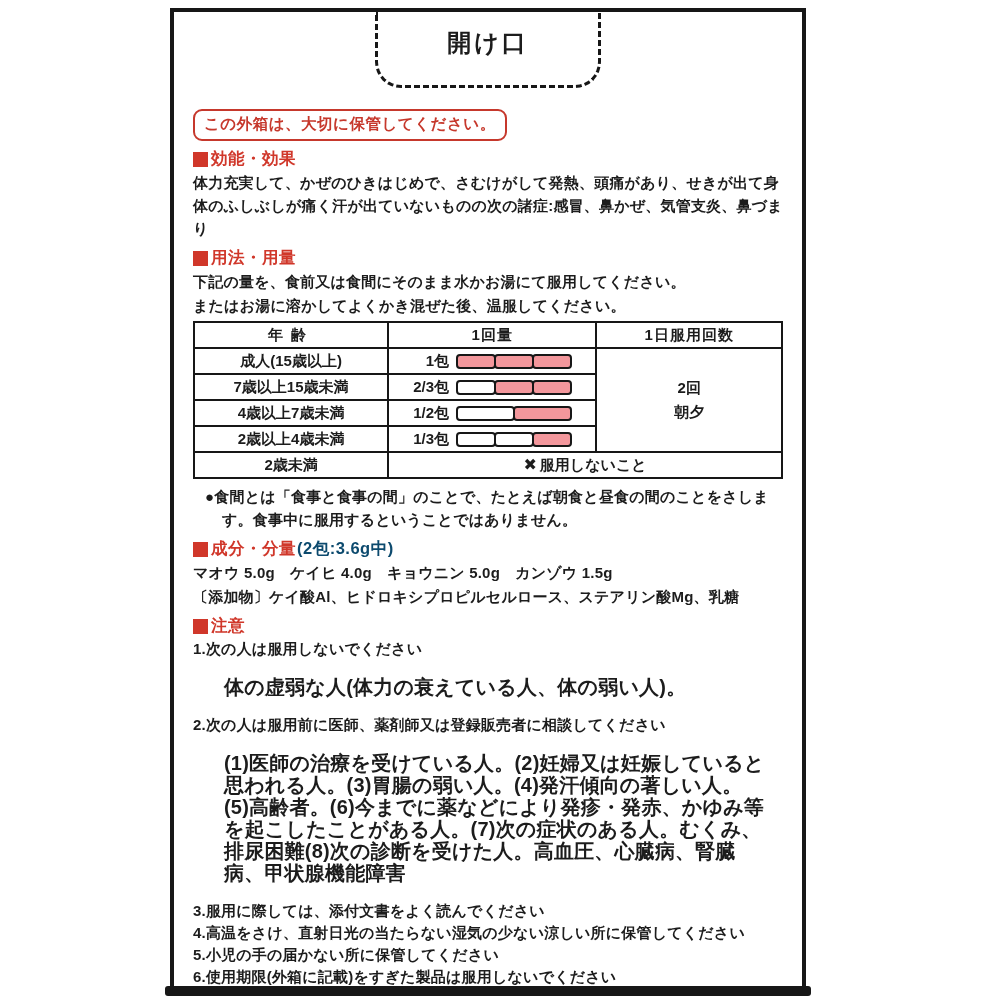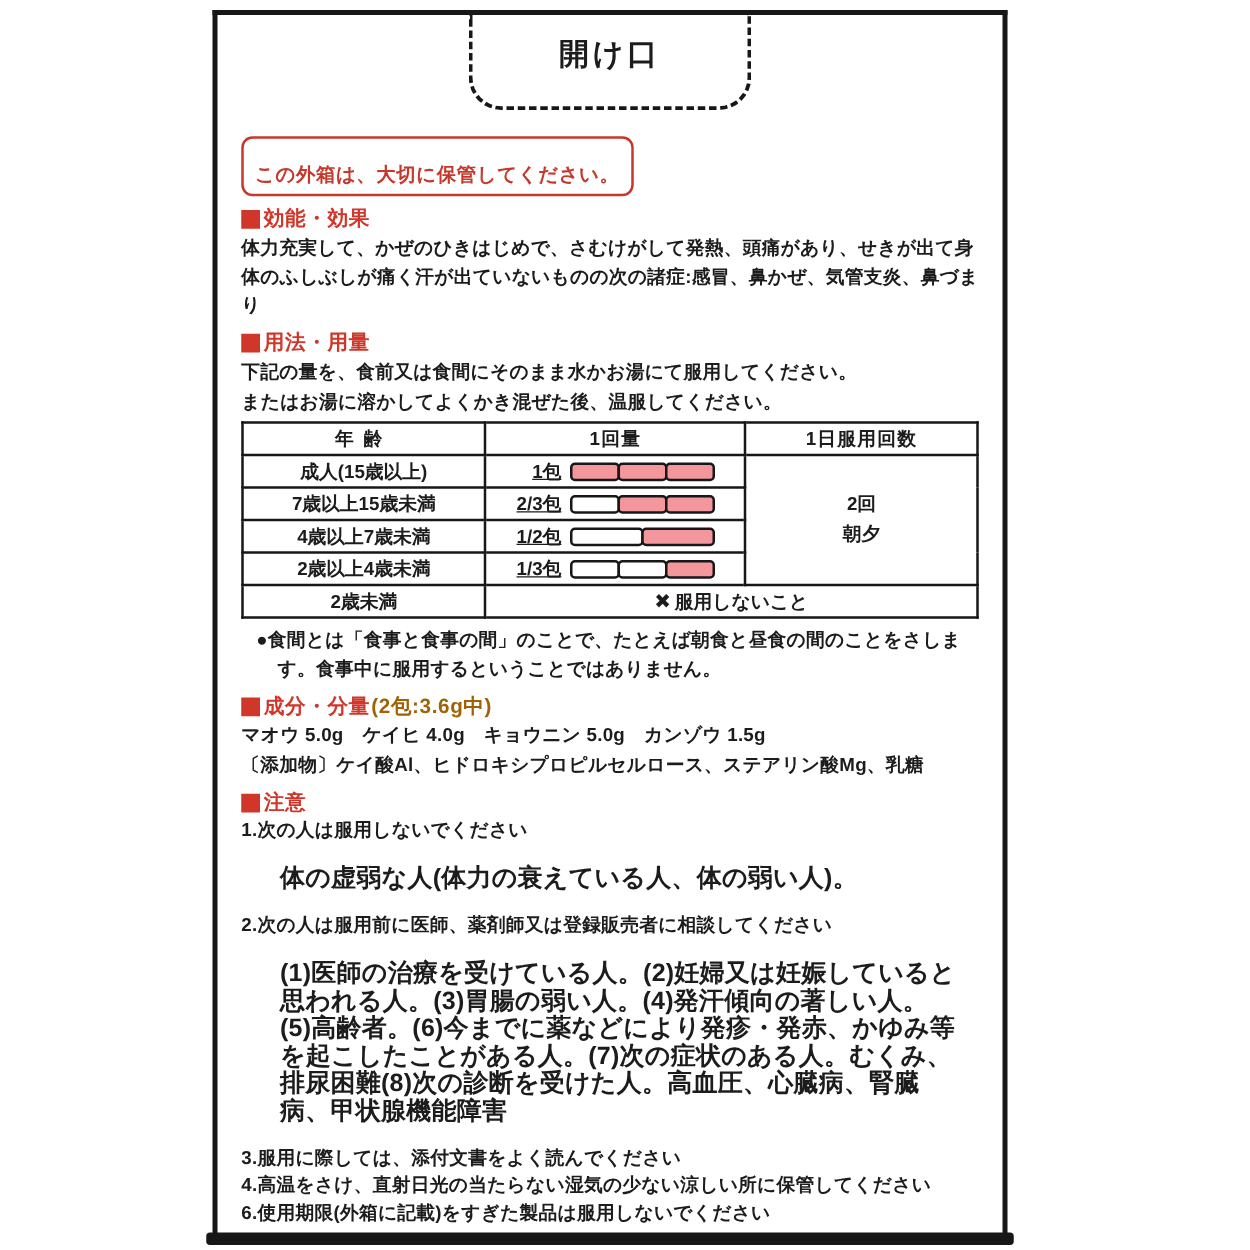--- a/index.html
+++ b/index.html
@@ -26,48 +26,48 @@
   }
   .flap-label {
     text-align:center; font-size:24px; font-weight:bold;
     letter-spacing:3px; padding-top:15px;
   }
   
   .keep-notice {
     display:inline-block; margin-top:21px;
     border:2.5px solid #c6382c; border-radius:9px;
     color:#c6382c; font-size:15.5px; font-weight:bold;
-    padding:19px 9px 4px; letter-spacing:0.5px;
+    padding:3px 9px 4px; letter-spacing:0.5px;
   }
   
   .sec-head {
     display:flex; align-items:center; margin:7px 0 1px;
     color:#d0372a; font-size:16.5px; font-weight:bold; letter-spacing:0.5px;
   }
   .sq { width:15px; height:15px; background:#d0372a; margin-right:3px; flex:none; }
-  .head-suffix { color:#a16207; margin-left:1px; }
+  .head-suffix { color:#0c4a6e; margin-left:1px; }
   
   .body-text {
     margin:1px 0 0; font-size:15px; font-weight:bold; line-height:23px;
     letter-spacing:0.2px;
   }
   
   table.dose-table {
     width:100%; border-collapse:collapse; margin-top:4px;
     font-size:15px; font-weight:bold; table-layout:fixed;
   }
   .dose-table th, .dose-table td {
     border:2.5px solid #171717; text-align:center; padding:0 2px; height:24px;
   }
   .dose-table th { letter-spacing:1px; }
   th.th-age { width:33%; letter-spacing:8px; }
   th.th-dose { width:35.5%;margin-top:46px; }
   th.th-freq { width:31.5%; }
   .dose-cell { }
-  .dose-flex { display:flex; align-items:center; justify-content:flex-start; gap:7px; padding-left:10px;text-decoration:underline; }
+  .dose-flex { display:flex; align-items:center; justify-content:flex-start; gap:7px; padding-left:10px; }
   .dose-label { min-width:48px; text-align:right; flex:none; }
   .dose-bar { display:inline-flex; width:116px; height:15px; }
   .seg {
     flex:1; box-sizing:border-box; border:2.5px solid #171717;
     border-radius:4px; background:#fff;
   }
   .seg + .seg { margin-left:-2px; }
   .seg.fill { background:#f3979c; }
   .freq-cell div { line-height:24px; }
   .nouse-cell { font-size:15px; }
@@ -206,20 +206,23 @@
   </div>
   <div>
     <p class="pc-main">2.次の人は服用前に医師、薬剤師又は登録販売者に相談してください</p>
     <p class="pc-sub">(1)医師の治療を受けている人。(2)妊婦又は妊娠していると思われる人。(3)胃腸の弱い人。(4)発汗傾向の著しい人。(5)高齢者。(6)今までに薬などにより発疹・発赤、かゆみ等を起こしたことがある人。(7)次の症状のある人。むくみ、排尿困難(8)次の診断を受けた人。高血圧、心臓病、腎臓病、甲状腺機能障害</p>
   </div>
   <div>
     <p class="pc-main">3.服用に際しては、添付文書をよく読んでください</p>
   </div>
   <div>
     <p class="pc-main">4.高温をさけ、直射日光の当たらない湿気の少ない涼しい所に保管してください</p>
+  </div>
+  <div>
+    <p class="pc-main">5.小児の手の届かない所に保管してください</p>
   </div>
   <div>
     <p class="pc-main">6.使用期限(外箱に記載)をすぎた製品は服用しないでください</p>
   </div>
 
   <div class="maker">
     <div class="roles">
       <div>製造</div>
       <div>販売元</div>
     </div>

